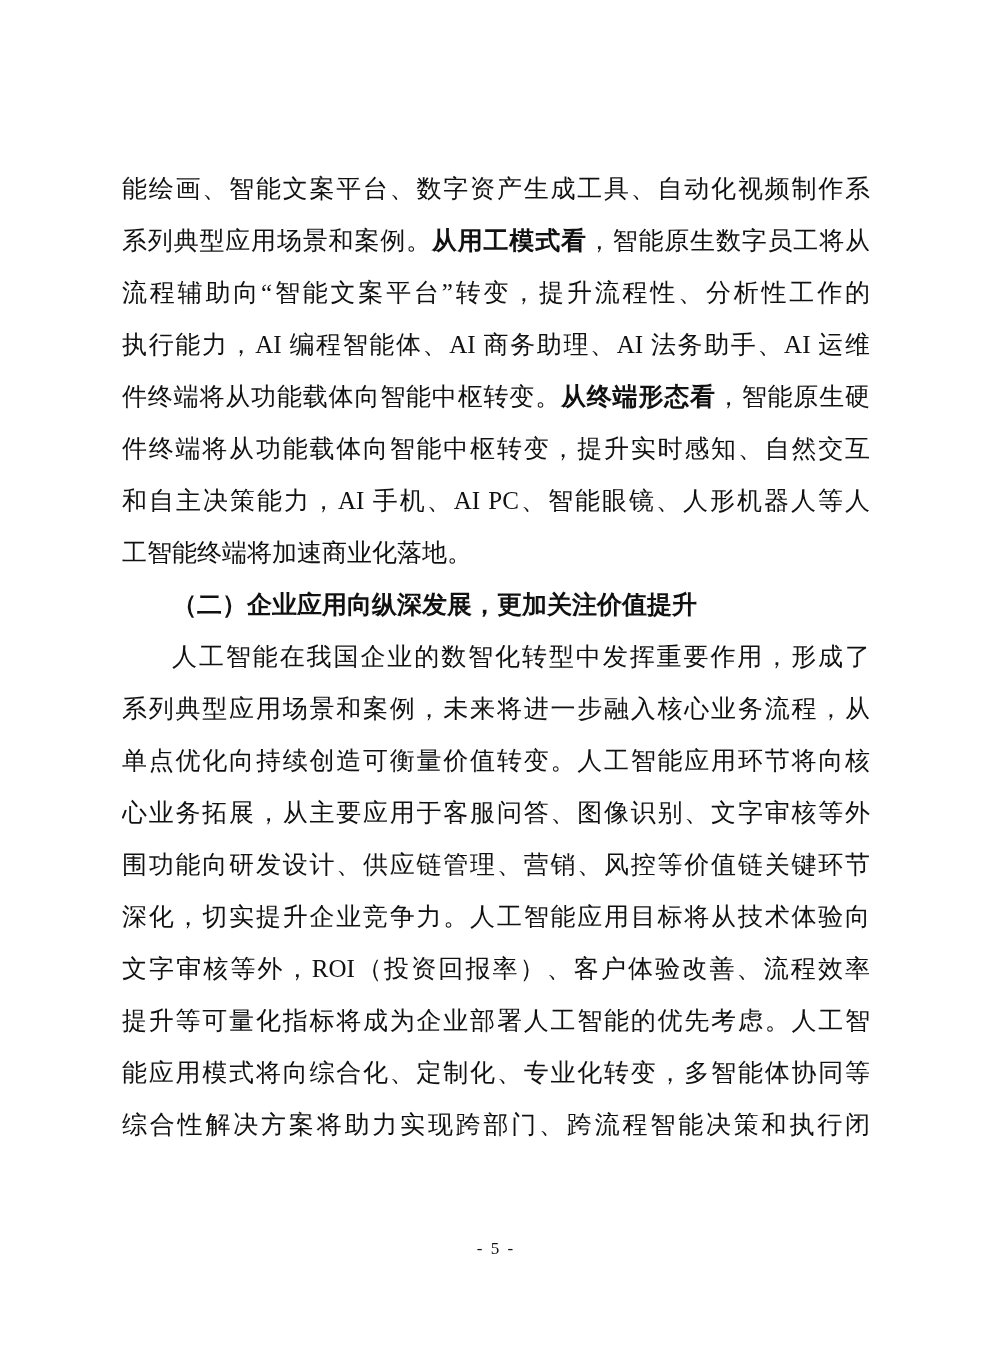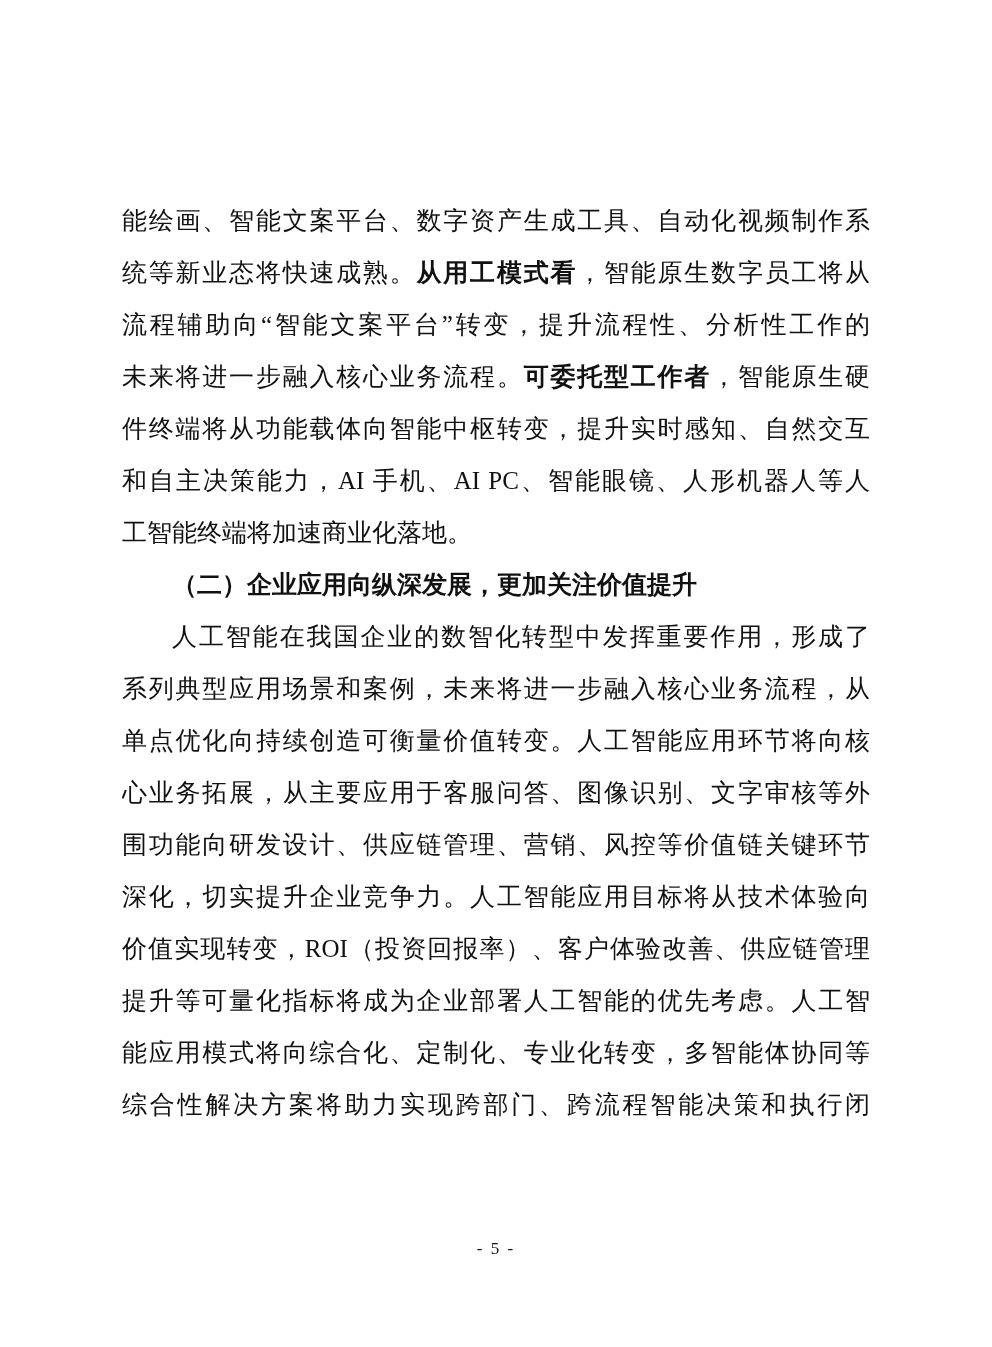--- a/index.html
+++ b/index.html
@@ -12,21 +12,21 @@
     width: 992px;
     height: 1347px;
     background: #ffffff;
     overflow: hidden;
     font-family: "Liberation Serif", "DejaVu Serif", serif;
     color: #111111;
   }
   .text-block {
     position: absolute;
     left: 122px;
-    top: 195px;
+    top: 163px;
     width: 748px;
   }
   .line {
     font-size: 25px;
     line-height: 52px;
     height: 52px;
     text-align: justify;
     text-align-last: justify;
     text-justify: inter-character;
     color: #111111;
@@ -59,32 +59,33 @@
     letter-spacing: 2px;
     font-family: "Liberation Serif", "DejaVu Serif", serif;
   }
 </style>
 </head>
 <body>
 
 <div class="page">
   <div class="text-block">
       <div class="line body"><span class="run-normal">能绘画、智能文案平台、数字资产生成工具、自动化视频制作系</span></div>
-      <div class="line body"><span class="run-normal">统等新业态将快速成熟。</span><span class="run-bold">从用工模式看</span><span class="run-normal">，智能原生数字员工将从</span></div>
+      <div class="line body"><span class="run-normal">系列典型应用场景和案例。</span><span class="run-bold">从用工模式看</span><span class="run-normal">，智能原生数字员工将从</span></div>
       <div class="line body"><span class="run-normal">流程辅助向“智能文案平台”转变，提升流程性、分析性工作的</span></div>
-      <div class="line body"><span class="run-normal">未来将进一步融入核心业务流程。</span><span class="run-bold">可委托型工作者</span><span class="run-normal">，智能原生硬</span></div>
+      <div class="line body"><span class="run-normal">执行能力，AI 编程智能体、AI 商务助理、AI 法务助手、AI 运维</span></div>
+      <div class="line body"><span class="run-normal">件终端将从功能载体向智能中枢转变。</span><span class="run-bold">从终端形态看</span><span class="run-normal">，智能原生硬</span></div>
       <div class="line body"><span class="run-normal">件终端将从功能载体向智能中枢转变，提升实时感知、自然交互</span></div>
       <div class="line body"><span class="run-normal">和自主决策能力，AI 手机、AI PC、智能眼镜、人形机器人等人</span></div>
       <div class="line body end"><span class="run-normal">工智能终端将加速商业化落地。</span></div>
       <div class="line heading indent"><span class="run-bold">（二）企业应用向纵深发展，更加关注价值提升</span></div>
       <div class="line body indent"><span class="run-normal">人工智能在我国企业的数智化转型中发挥重要作用，形成了</span></div>
       <div class="line body"><span class="run-normal">系列典型应用场景和案例，未来将进一步融入核心业务流程，从</span></div>
       <div class="line body"><span class="run-normal">单点优化向持续创造可衡量价值转变。人工智能应用环节将向核</span></div>
       <div class="line body"><span class="run-normal">心业务拓展，从主要应用于客服问答、图像识别、文字审核等外</span></div>
       <div class="line body"><span class="run-normal">围功能向研发设计、供应链管理、营销、风控等价值链关键环节</span></div>
       <div class="line body"><span class="run-normal">深化，切实提升企业竞争力。人工智能应用目标将从技术体验向</span></div>
-      <div class="line body"><span class="run-normal">价值实现转变，ROI（投资回报率）、客户体验改善、供应链管理</span></div>
+      <div class="line body"><span class="run-normal">文字审核等外，ROI（投资回报率）、客户体验改善、流程效率</span></div>
       <div class="line body"><span class="run-normal">提升等可量化指标将成为企业部署人工智能的优先考虑。人工智</span></div>
       <div class="line body"><span class="run-normal">能应用模式将向综合化、定制化、专业化转变，多智能体协同等</span></div>
       <div class="line body"><span class="run-normal">综合性解决方案将助力实现跨部门、跨流程智能决策和执行闭</span></div>
     </div>
   <div class="page-footer">- 5 -</div>
 </div>
 
 </body></html>

